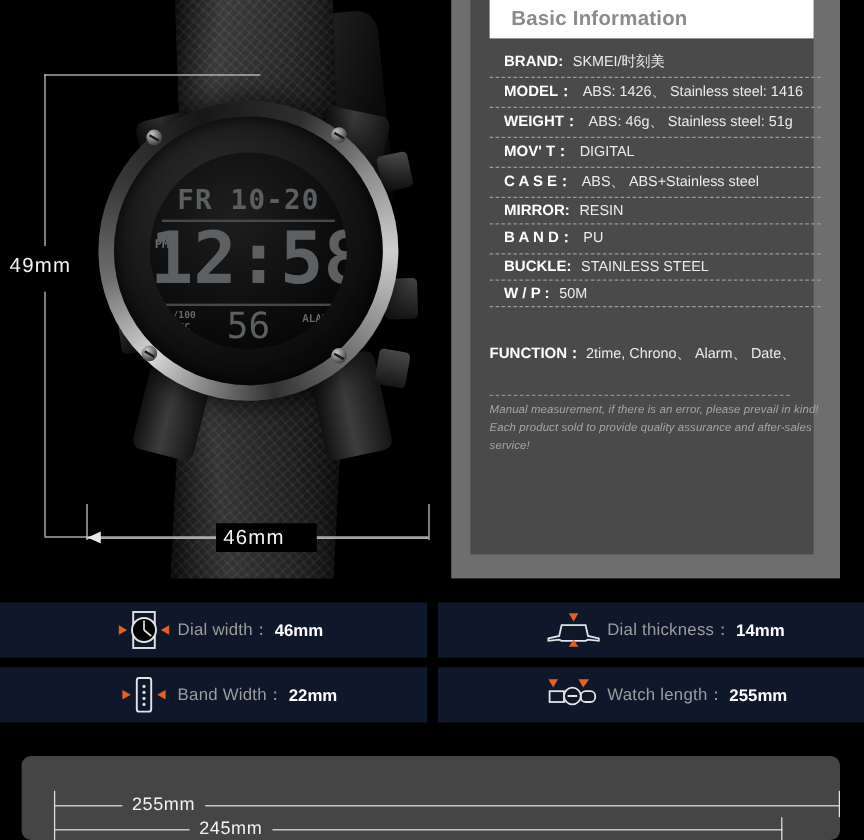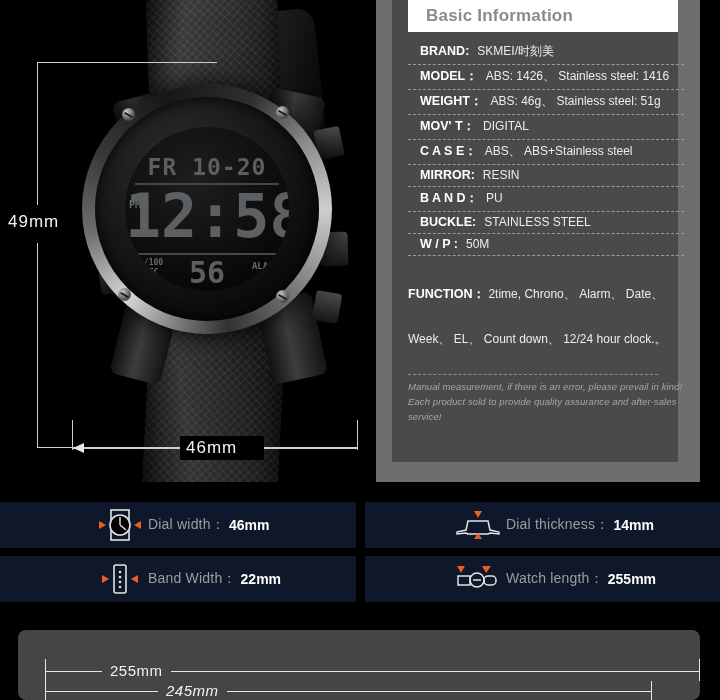--- a/index.html
+++ b/index.html
@@ -193,21 +193,21 @@
     font-weight: bold;
     line-height: 10px;
     text-align: center;
     color: #65686a;
   }
   .lcd-seconds {
     position: absolute;
     left: 0; right: 0; top: 128px;
     text-align: center;
     font-size: 30px;
-    font-weight: bold;
+    font-weight: normal;
     color: #5d6062;
   }
   .lcd-alarm {
     position: absolute;
     right: 10px; top: 134px;
     font-size: 9px;
     font-weight: bold;
     color: #65686a;
   }
   .lcd-bell {
@@ -422,21 +422,21 @@
   .btick-c   { left: 699px; top: 659px; width: 1px; height: 22px; }
   .blabel {
     position: absolute;
     color: #f2f2f2;
     font-size: 15px;
     letter-spacing: .5px;
     background: #454545;
     padding: 0 8px;
   }
   .blabel-255 { left: 102px; top: 662px; }
-  .blabel-245 { left: 158px; top: 682px; font-style: italic; }
+  .blabel-245 { left: 158px; top: 682px; }
 </style>
 </head>
 <body>
 
 <div class="page">
 
   <div class="photo-panel">
     <div class="watch-stage">
 
       <div class="strap-top-shadow"></div>
@@ -550,21 +550,20 @@
     <div class="spec-row">
       <span class="spec-key">W / P :</span>
       <span class="spec-val">50M</span>
     </div>
 
     <div class="spec-function">
       <div class="func-line">
         <span class="func-key">FUNCTION：</span>
         <span>2time, Chrono、 Alarm、 Date、</span>
       </div>
-      <div class="func-line">Week、 EL、 Count down、 12/24 hour clock.。</div>
     </div>
 
     <div class="spec-note-rule"></div>
     <div class="spec-note">Manual measurement, if there is an error, please prevail in kind!</div>
     <div class="spec-note">Each product sold to provide quality assurance and after-sales service!</div>
   </div>
 
   <div class="strip strip-l1">
     <div class="strip-icon">
       <svg width="46" height="34" viewBox="0 0 46 34">

